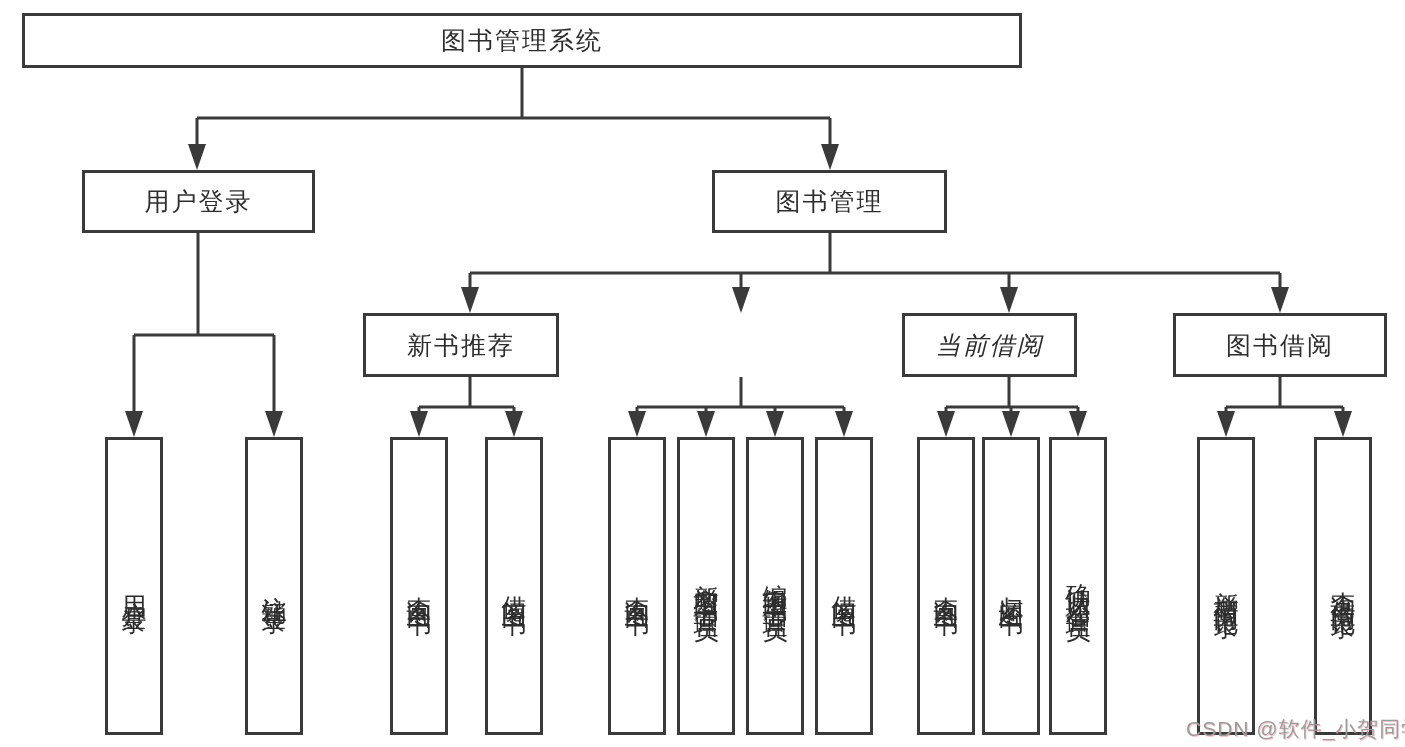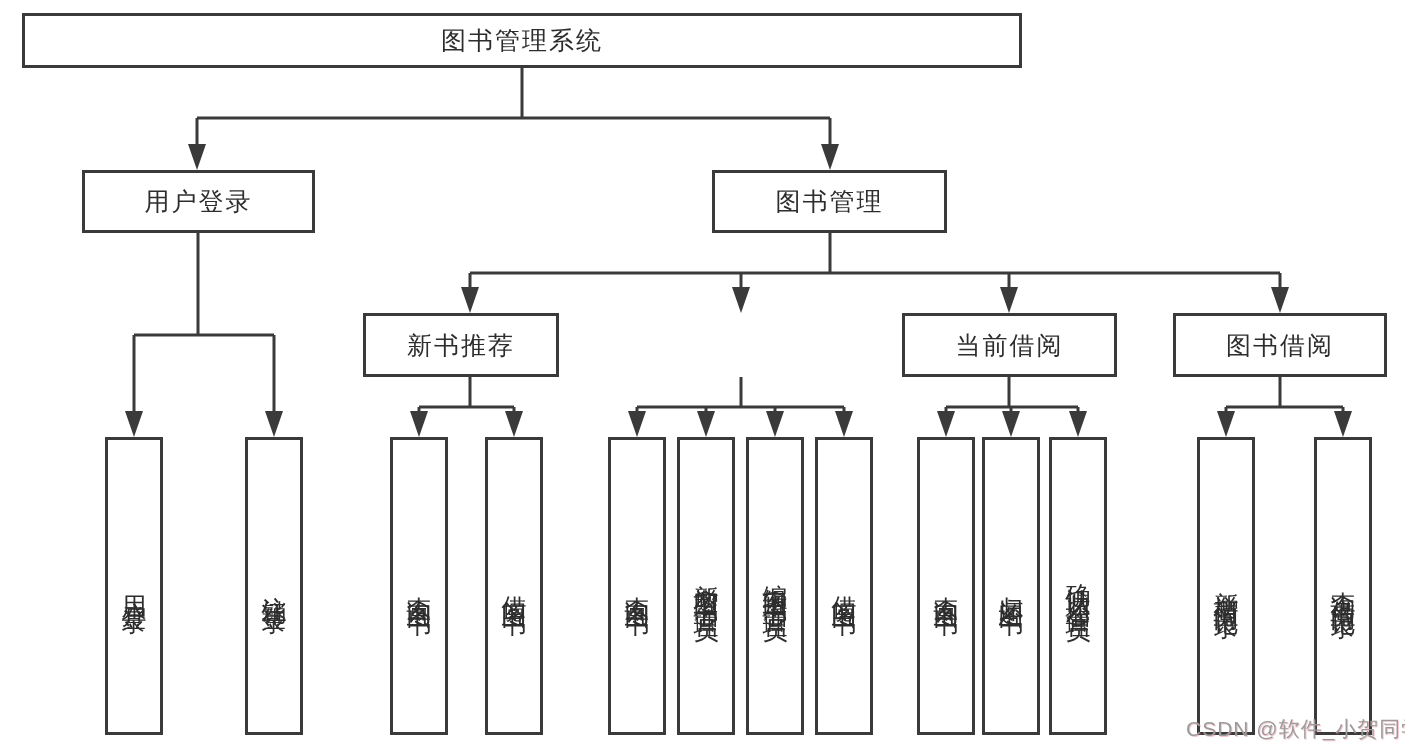--- a/index.html
+++ b/index.html
@@ -36,21 +36,21 @@
     letter-spacing: 5px;
     line-height: 1.0;
     padding: 6px 0;
   }
   
   .root  { left: 22px;   top: 13px;  width: 1000px; height: 55px; }
   .n2a   { left: 82px;   top: 170px; width: 233px;  height: 63px; }
   .n2b   { left: 712px;  top: 170px; width: 235px;  height: 63px; }
   .n3a   { left: 363px;  top: 313px; width: 196px;  height: 64px; }
   .n3b   { left: 634px;  top: 313px; width: 214px;  height: 64px; }
-  .n3c   { left: 902px;  top: 313px; width: 215px;  height: 64px; }
+  .n3c   { left: 902px;  top: 313px; width: 175px;  height: 64px; font-style: italic; }
   .n3d   { left: 1173px; top: 313px; width: 214px;  height: 64px; }
   .leaf  { top: 437px; width: 58px; height: 298px; }
   .l1  { left: 105px; }  .l2  { left: 245px; }
   .l3  { left: 390px; }  .l4  { left: 485px; }
   .l5  { left: 608px; }  .l6  { left: 677px; }
   .l7  { left: 746px; }  .l8  { left: 815px; }
   .l9  { left: 917px; }  .l10 { left: 982px; }
   .l11 { left: 1049px; } .l12 { left: 1197px; }
   .l13 { left: 1314px; }
   .watermark {

